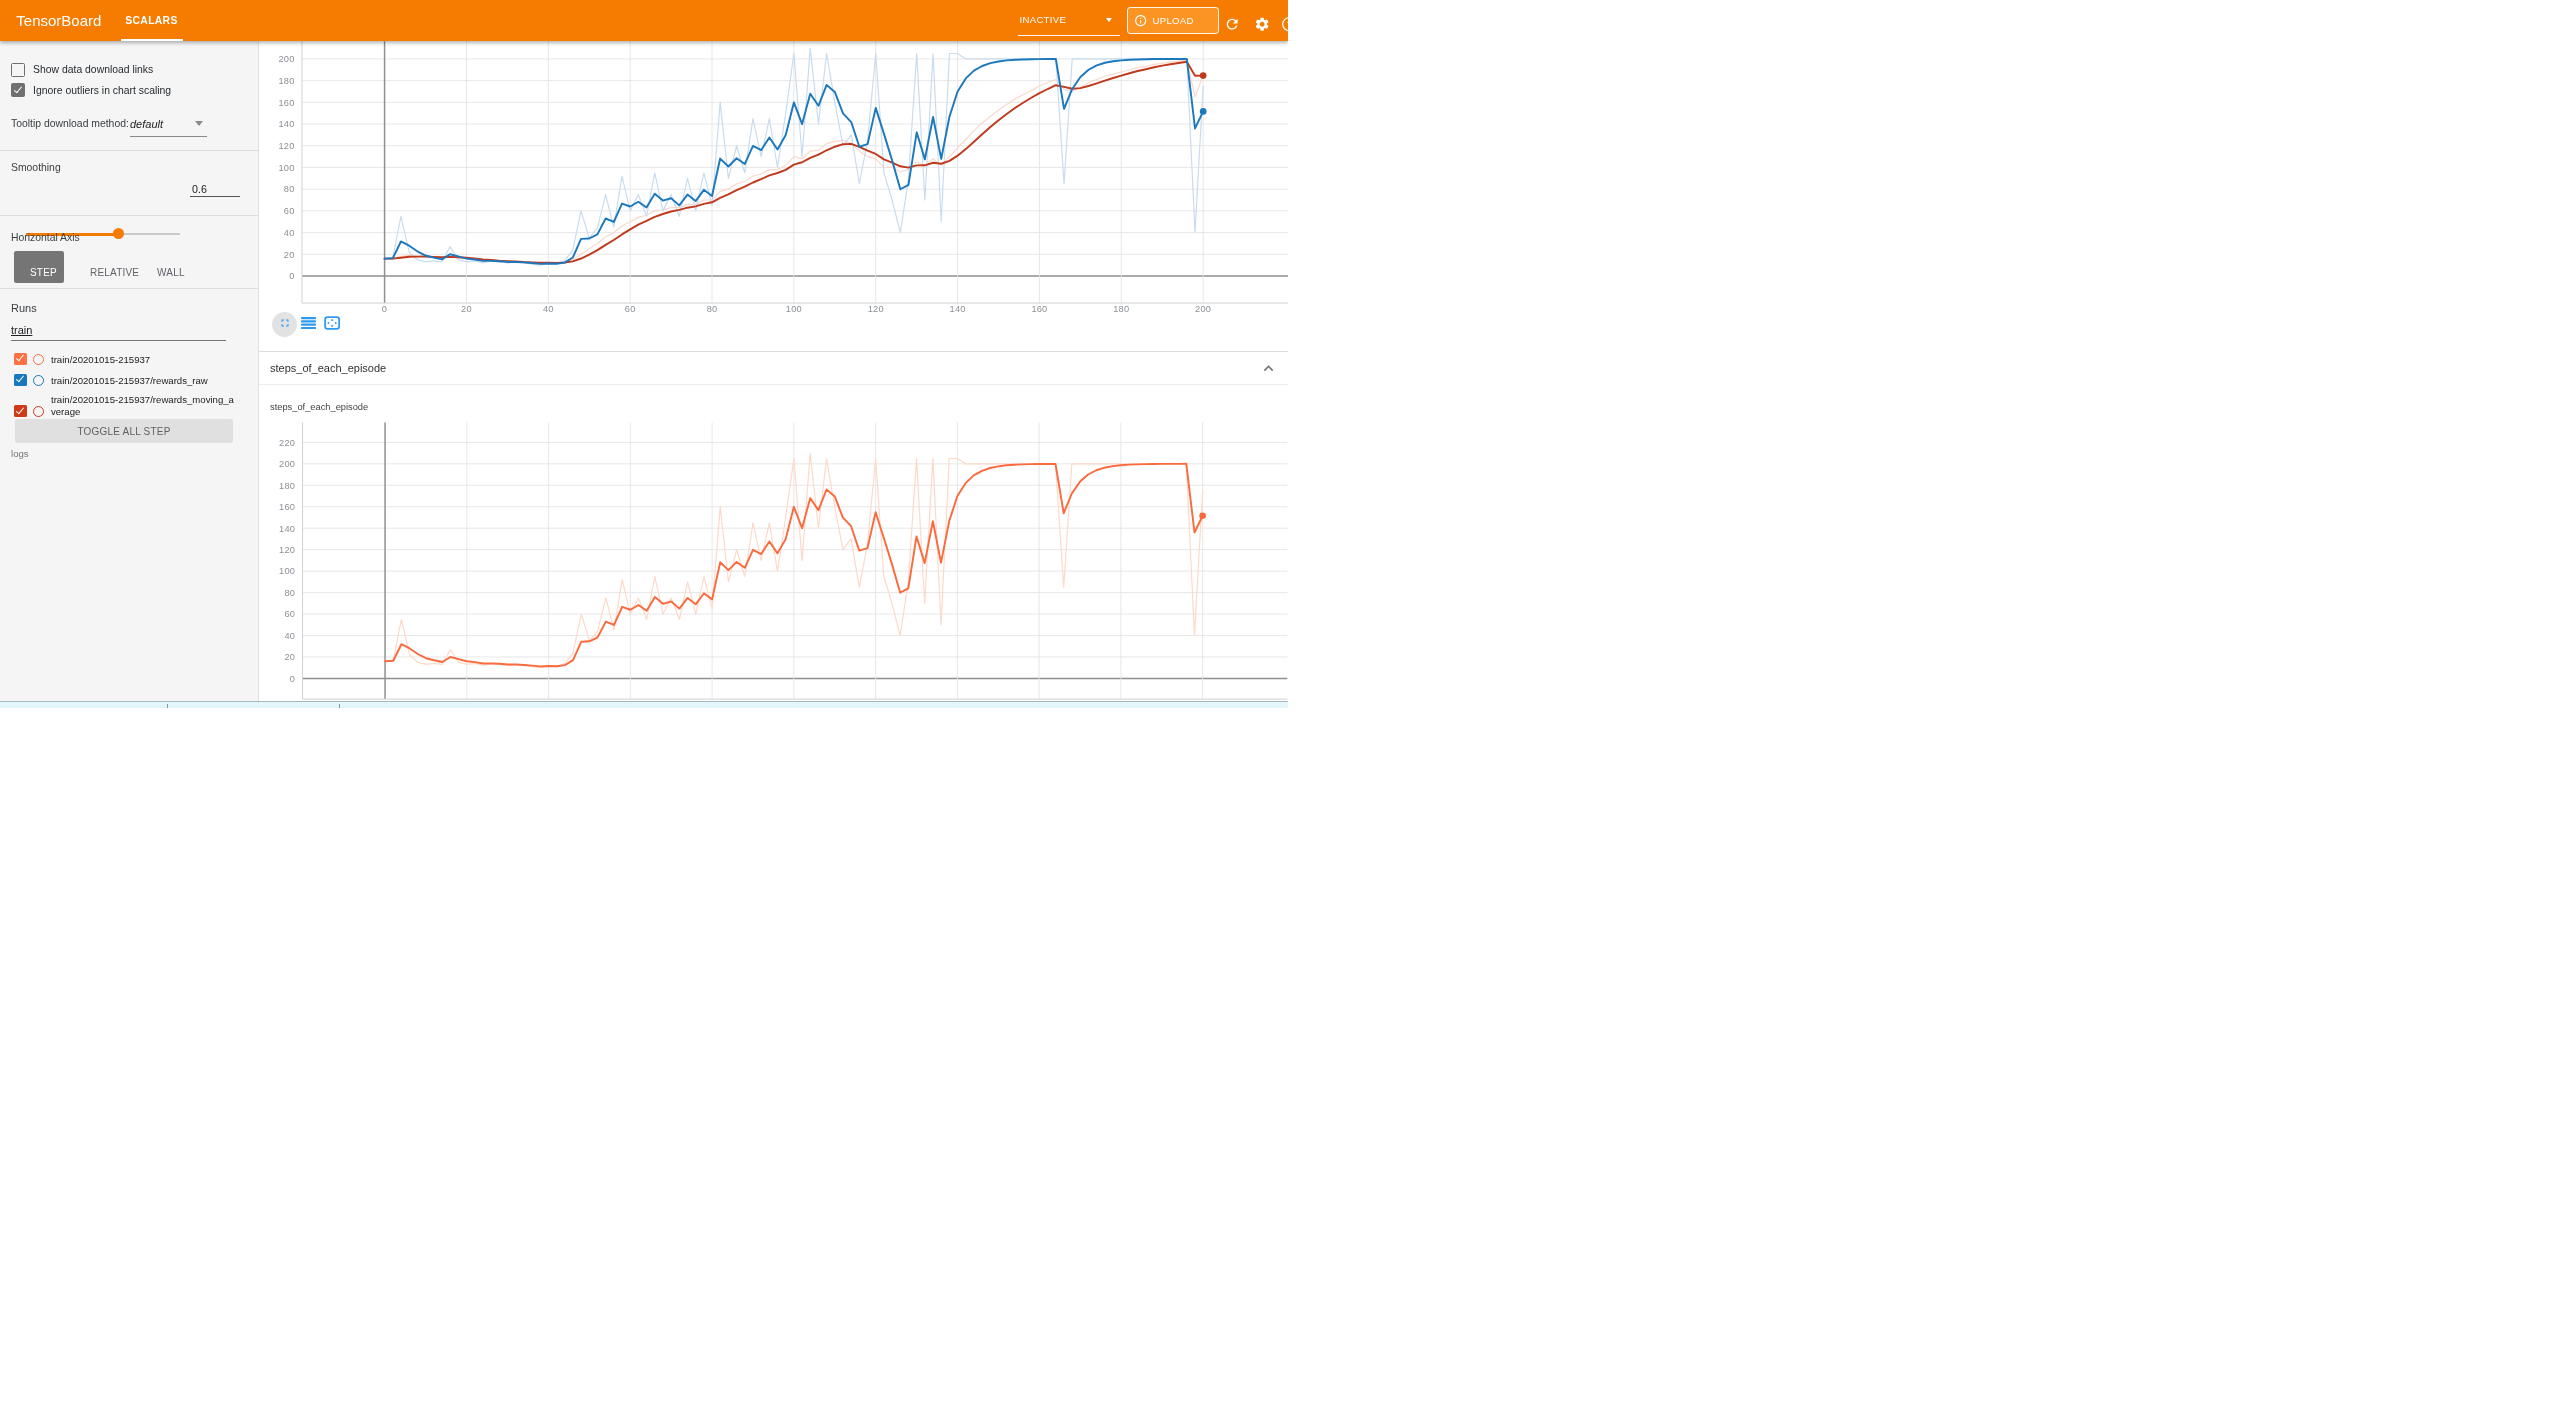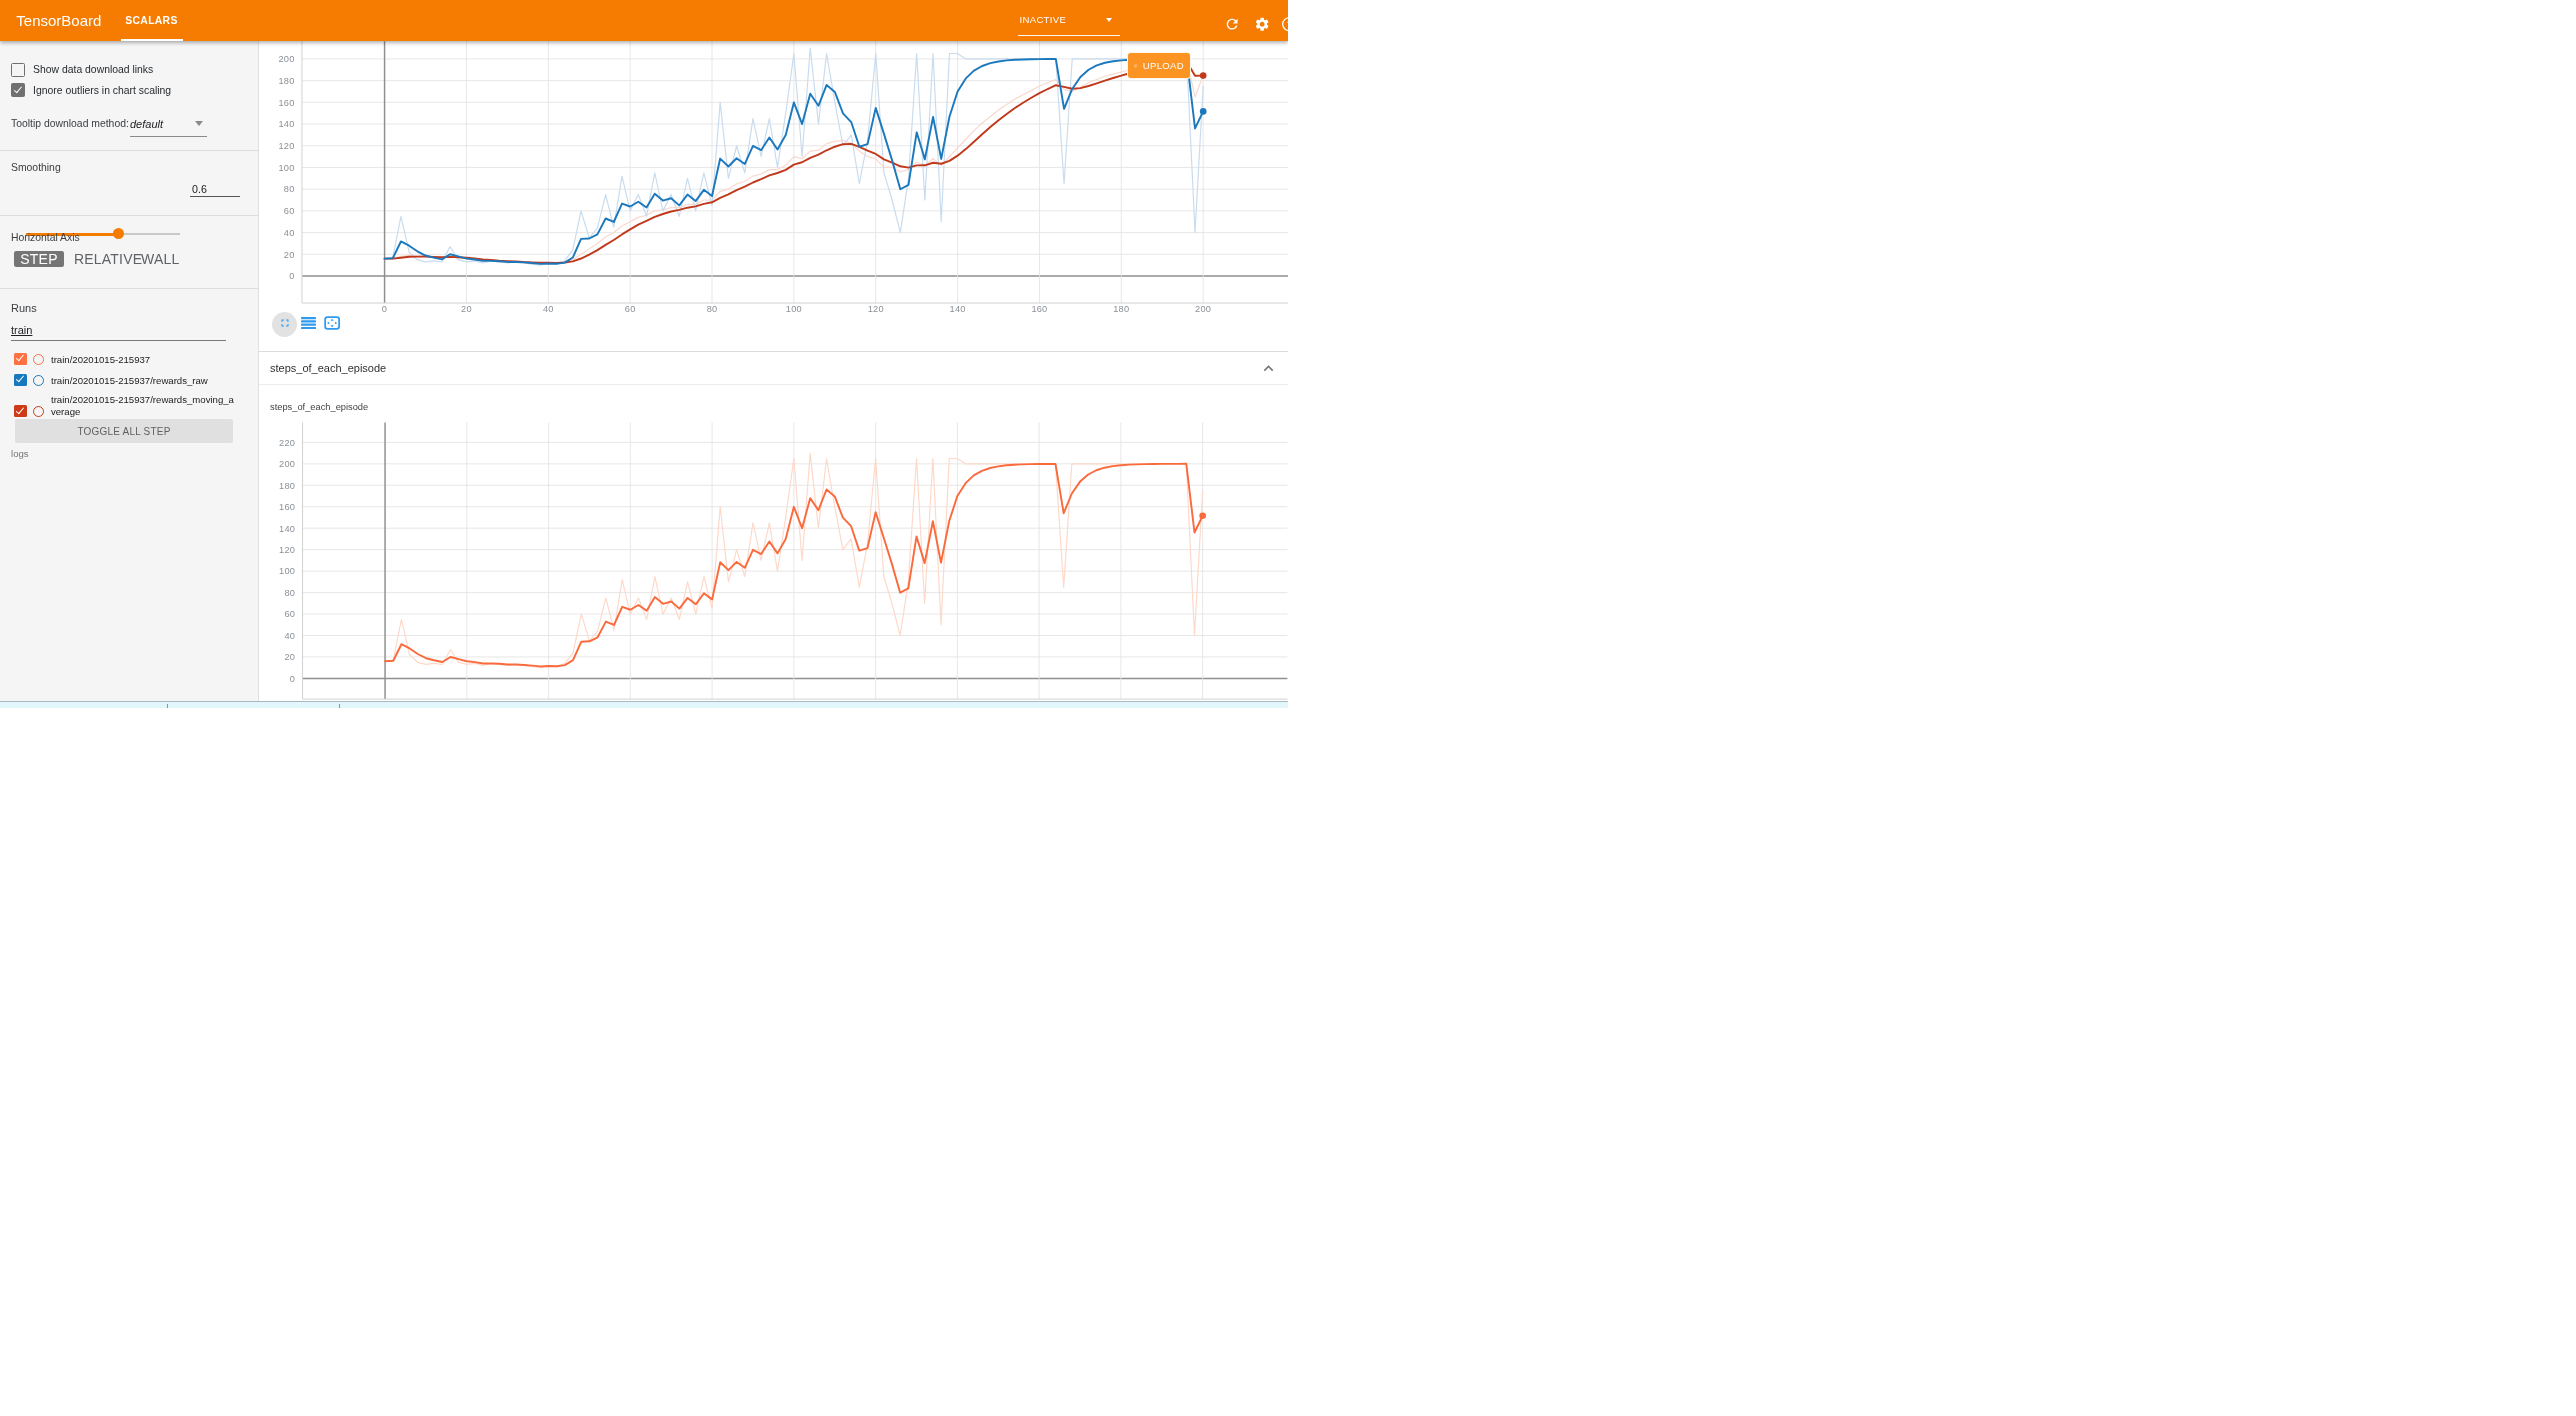--- a/index.html
+++ b/index.html
@@ -11,23 +11,23 @@
   .app-title{position:absolute;left:16.3px;top:12px;color:#fff;font-size:15px;}
   .tab{position:absolute;left:119px;top:0;width:65px;height:41px;line-height:41px;text-align:center;
     color:#fff;font-size:10.4px;letter-spacing:0.3px;font-weight:700;cursor:pointer;}
   .tab::after{content:"";position:absolute;left:1.5px;right:1.5px;bottom:0;height:2.2px;background:#fff;}
   .status{position:absolute;left:1018px;top:10.4px;width:104px;height:21px;color:#fff;font-size:9.6px;
     letter-spacing:0.3px;cursor:pointer;}
   .status .lbl{position:absolute;left:1.5px;top:3.7px;}
   .status .underline{position:absolute;left:0;bottom:-4.4px;width:102px;height:0.7px;background:rgba(255,255,255,.95);}
   .caret-w{position:absolute;right:10.4px;top:8.1px;width:0;height:0;border-left:3.7px solid transparent;
     border-right:3.7px solid transparent;border-top:4.4px solid #fff;}
-  .upload-btn{position:absolute;left:1127px;top:7.4px;width:64px;height:27px;border:1.1px solid rgba(255,255,255,.9);
+  .upload-btn{position:absolute;left:1127px;top:7.4px;width:92px;height:27px;border:1.1px solid rgba(255,255,255,.9);
     border-radius:3.7px;background:#fb9422;color:#fff;display:flex;align-items:center;
-    gap:5.2px;font-size:9.6px;letter-spacing:0.3px;cursor:pointer;box-sizing:border-box;margin-top:45px;}
+    gap:5.2px;font-size:9.6px;letter-spacing:0.3px;cursor:pointer;box-sizing:border-box;}
   .hdr-icon{position:absolute;top:16.3px;width:16.3px;height:16.3px;cursor:pointer;}
   
   .sidebar{position:absolute;left:0;top:41px;width:259px;height:667px;background:#f5f5f5;
     border-right:0.7px solid #e0e0e0;box-sizing:border-box;color:#3c4043;}
   .divider{position:absolute;left:0;width:259px;height:0.7px;background:#ddd;}
   .chk-row{position:absolute;left:11px;display:flex;align-items:center;gap:8.1px;font-size:10.4px;color:#262b2f;}
   .cbx{width:12px;height:12px;border:1.5px solid #707070;border-radius:1.5px;background:transparent;
     position:relative;flex:none;cursor:pointer;}
   .cbx.checked{background:#707070;border-color:#707070;}
   .cbx.checked::after,.run-cbx::after{content:"";position:absolute;left:3.7px;top:0.7px;width:3.3px;height:6.7px;
@@ -37,22 +37,22 @@
   .select-box .val{font-size:11px;color:#202124;}
   .select-box .sel-underline{position:absolute;left:0;bottom:-6px;height:0.7px;background:#8a8a8a;}
   .caret-g{position:absolute;width:0;height:0;border-left:4.4px solid transparent;
     border-right:4.4px solid transparent;border-top:5.2px solid #8a8a8a;}
   .slider{position:absolute;left:26px;top:190px;width:154px;height:6px;cursor:pointer;}
   .slider .track{position:absolute;left:0;top:2.2px;width:100%;height:1.9px;background:#c9c9c9;}
   .slider .fill{position:absolute;left:0;top:1.5px;height:3px;background:#f57c00;}
   .slider .thumb{position:absolute;top:-2.6px;width:11px;height:11px;border-radius:50%;background:#f57c00;}
   .value-input{position:absolute;background:transparent;border:none;border-bottom:0.7px solid #555;
     font-family:inherit;font-size:10.7px;color:#202124;outline:none;}
-  .axis-btn{position:absolute;height:16px;font-size:14px;letter-spacing:0.2px;border:none;background:transparent;
-    color:#5f6368;cursor:pointer;font-family:inherit;padding:0;}
+  .axis-btn{position:absolute;height:29px;font-size:10px;letter-spacing:0.2px;border:none;background:transparent;
+    color:#5f6368;cursor:pointer;font-family:inherit;padding:16px;}
   .axis-btn.selected{background:#757575;color:#fff;border-radius:2.2px;}
   .runs-filter{position:absolute;left:11px;top:283px;width:215px;background:transparent;border:none;
     border-bottom:0.7px solid #777;font-family:inherit;font-size:11px;color:#202124;outline:none;padding:0 0 3.7px 0;text-decoration:underline;}
   .run-row{position:absolute;left:14px;display:flex;align-items:flex-end;gap:6.7px;cursor:pointer;}
   .run-cbx{width:12.6px;height:12.6px;border-radius:1.5px;position:relative;flex:none;margin-top:0.7px;}
   .run-radio{width:9px;height:9px;border-radius:50%;border:1.9px solid #000;background:transparent;
     flex:none;margin-top:0.7px;}
   .run-label{font-size:9.6px;color:#202124;width:187px;line-height:1.22;word-break:break-all;}
   .toggle-btn{position:absolute;left:15px;top:378px;width:218px;height:24.4px;background:#e0e0e0;border:none;
     border-radius:2.2px;color:#616161;font-size:10px;letter-spacing:0.2px;font-family:inherit;cursor:pointer;}

